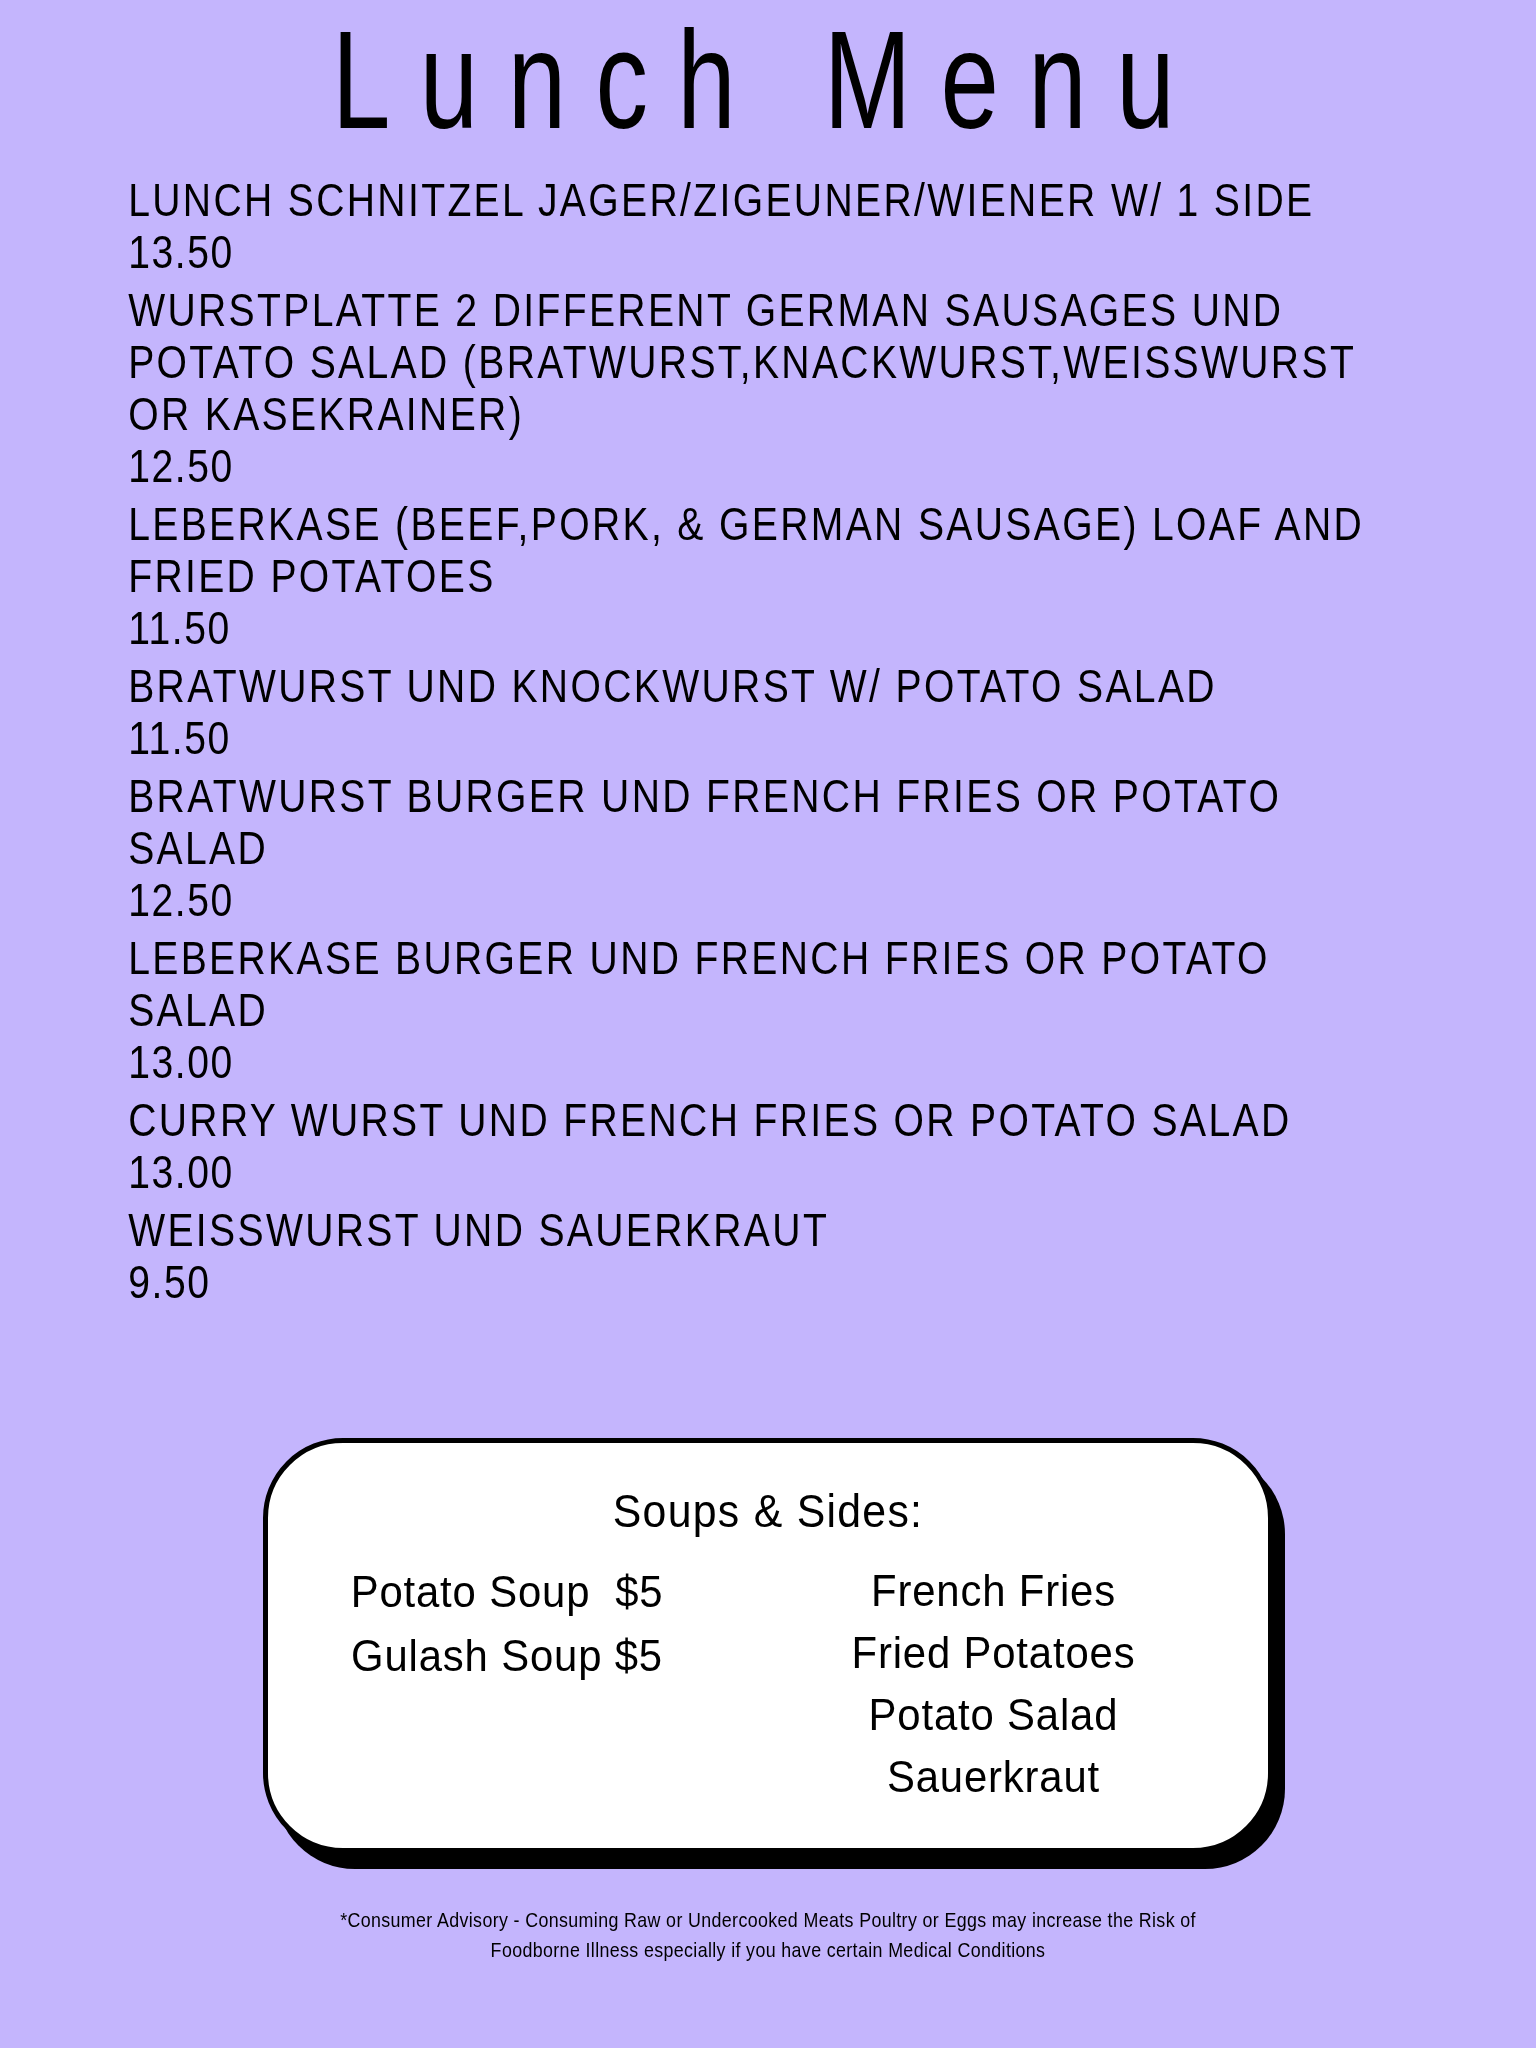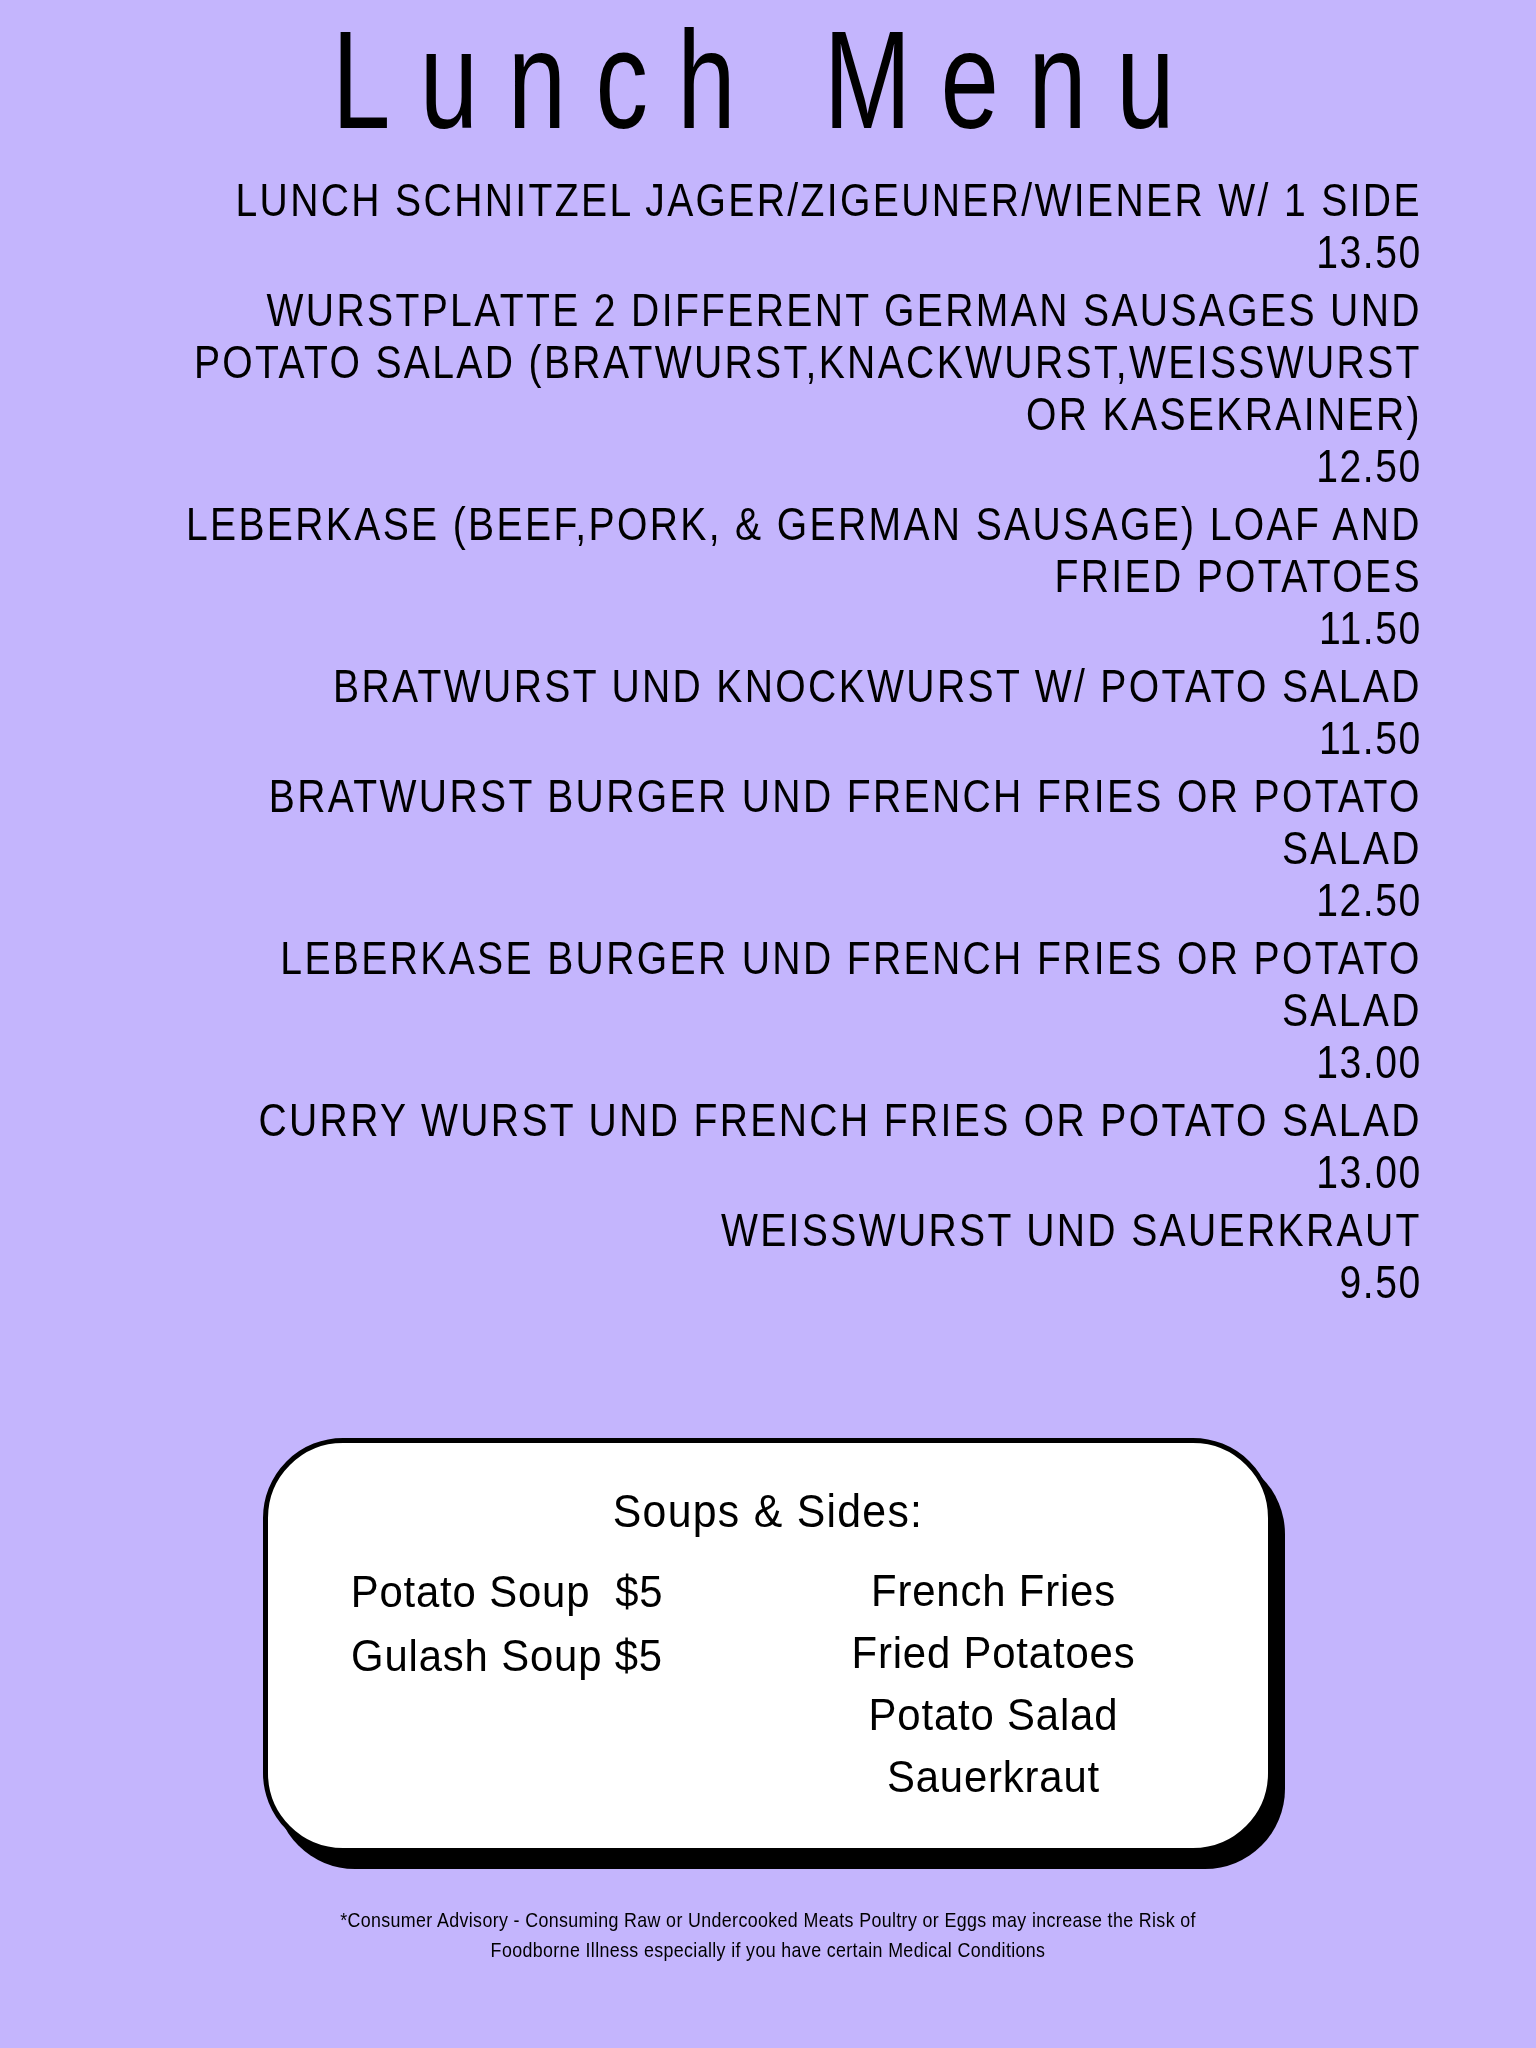--- a/index.html
+++ b/index.html
@@ -24,21 +24,21 @@
     line-height: 1.0;
     text-align: center;
     letter-spacing: 0.28em;
     white-space: nowrap;
     transform: scaleX(0.75);
     transform-origin: 50% 50%;
   }
   
   .menu-list {
     margin-top: 24px;
-    text-align: right;
+    text-align: left;
     margin-left: 14px;
   }
   .menu-item {
     margin-bottom: 6px;
     transform: scaleX(0.85);
     transform-origin: 50% 50%;
   }
   .item-name {
     font-size: 46px;
     line-height: 52px;

